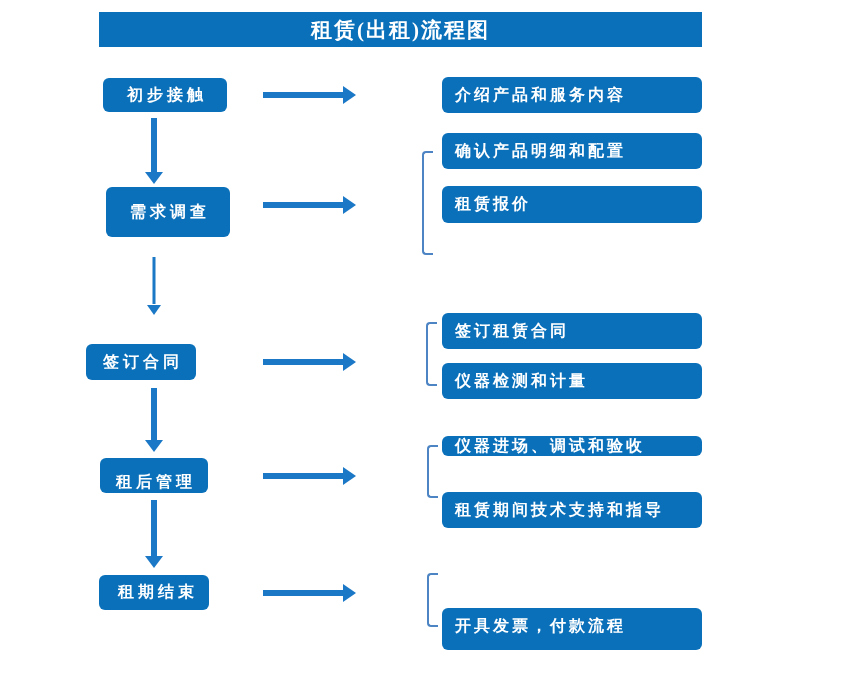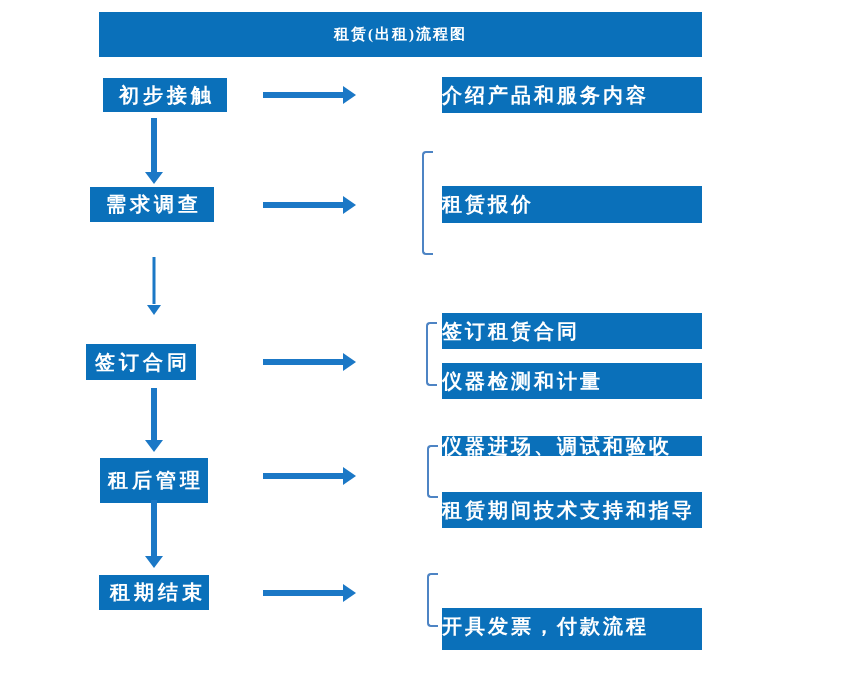--- a/index.html
+++ b/index.html
@@ -8,40 +8,41 @@
     width:844px;height:688px;
     background:#ffffff;
     overflow:hidden;
     font-family:"Liberation Serif", serif;
   }
   .box{
     position:absolute;
     background:var(--primary,#0a70ba);
     color:#fff;
     font-weight:bold;
-    font-size:20px;
+    font-size:16px;
     display:flex;
     align-items:center;
     box-sizing:border-box;
+    border-radius:6px;
   }
   .title-bar{
     position:absolute;
-    left:99px;top:12px;width:603px;height:45px;
+    left:99px;top:12px;width:603px;height:35px;
     background:var(--primary,#0a70ba);
-    color:#fff;font-weight:bold;font-size:15px;
+    color:#fff;font-weight:bold;font-size:21px;
     display:flex;align-items:center;justify-content:center;
     letter-spacing:2px;
   }
   .step{justify-content:center;letter-spacing:4px;padding-left:4px;}
-  .detail{left:442px;width:260px;letter-spacing:3px;}
+  .detail{left:442px;width:260px;padding-left:13px;letter-spacing:3px;}
 
   .l1{left:103px;top:78px;width:124px;height:34px;}
-  .l2{left:90px;top:187px;width:124px;height:35px;}
+  .l2{left:106px;top:187px;width:124px;height:50px;}
   .l3{left:86px;top:344px;width:110px;height:36px;}
-  .l4{left:100px;top:458px;width:108px;height:45px;}
+  .l4{left:100px;top:458px;width:108px;height:35px;align-items:flex-end;}
   .l5{left:99px;top:575px;width:110px;height:35px;padding-left:8px;}
 
   .r1{top:77px;height:36px;}
   .r2{top:133px;height:36px;}
   .r3{top:186px;height:37px;}
   .r4{top:241px;height:37px;}
   .r5{top:313px;height:36px;}
   .r6{top:363px;height:36px;align-items:center;}
   .r7{top:436px;height:20px;}
   .r8{top:492px;height:36px;}
@@ -125,20 +126,23 @@
   <div class="box step l4">
     <span>租后管理</span>
   </div>
   <div class="box step l5">
     <span>租期结束</span>
   </div>
 
   <div class="box detail r1">
     <span>介绍产品和服务内容</span>
   </div>
+  <div class="box detail r2">
+    <span>确认产品明细和配置</span>
+  </div>
   <div class="box detail r3">
     <span>租赁报价</span>
   </div>
   <div class="box detail r5">
     <span>签订租赁合同</span>
   </div>
   <div class="box detail r6">
     <span>仪器检测和计量</span>
   </div>
   <div class="box detail r7">

